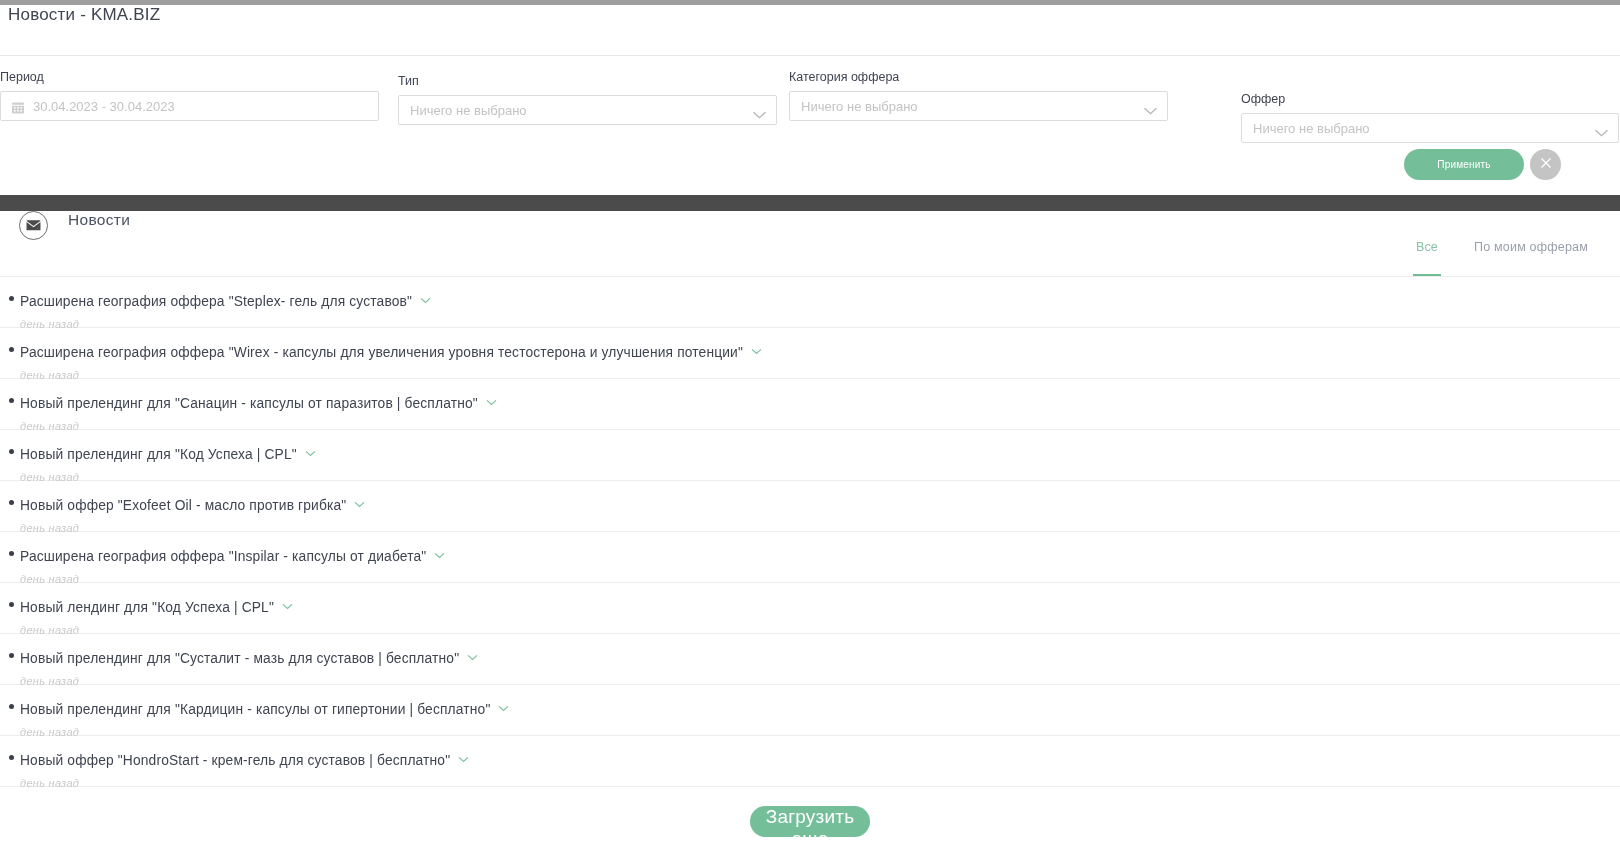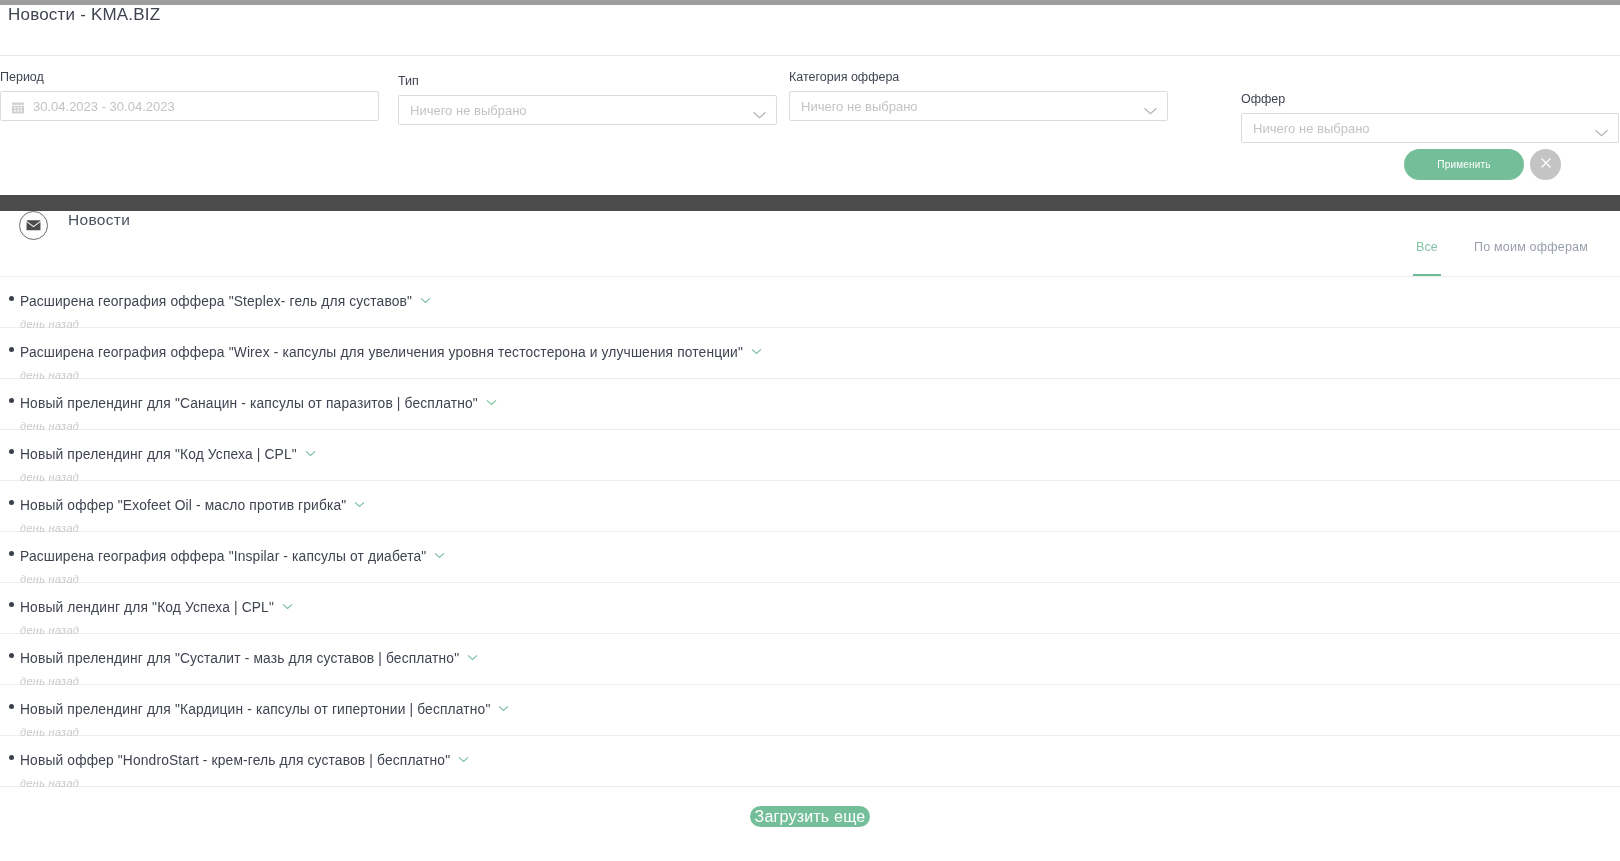--- a/index.html
+++ b/index.html
@@ -192,25 +192,25 @@
     color: #c9c9c9;
     letter-spacing: .3px;
     font-style: italic;
   }
 
   .load-more-wrap {
     display: flex; justify-content: center;
     padding-top: 19px;
   }
   .load-more {
-    width: 120px; height: 21px;
+    width: 120px; height: 31px;
     background: #74bf9a;
     color: #ffffff;
     border: none; border-radius: 16px;
-    font-size: 16px;
+    font-size: 19px;
     font-family: inherit;
     cursor: pointer;
     letter-spacing: .2px;
   }
 </style>
 </head>
 <body>
 
 <div class="top-strip"></div>
 

